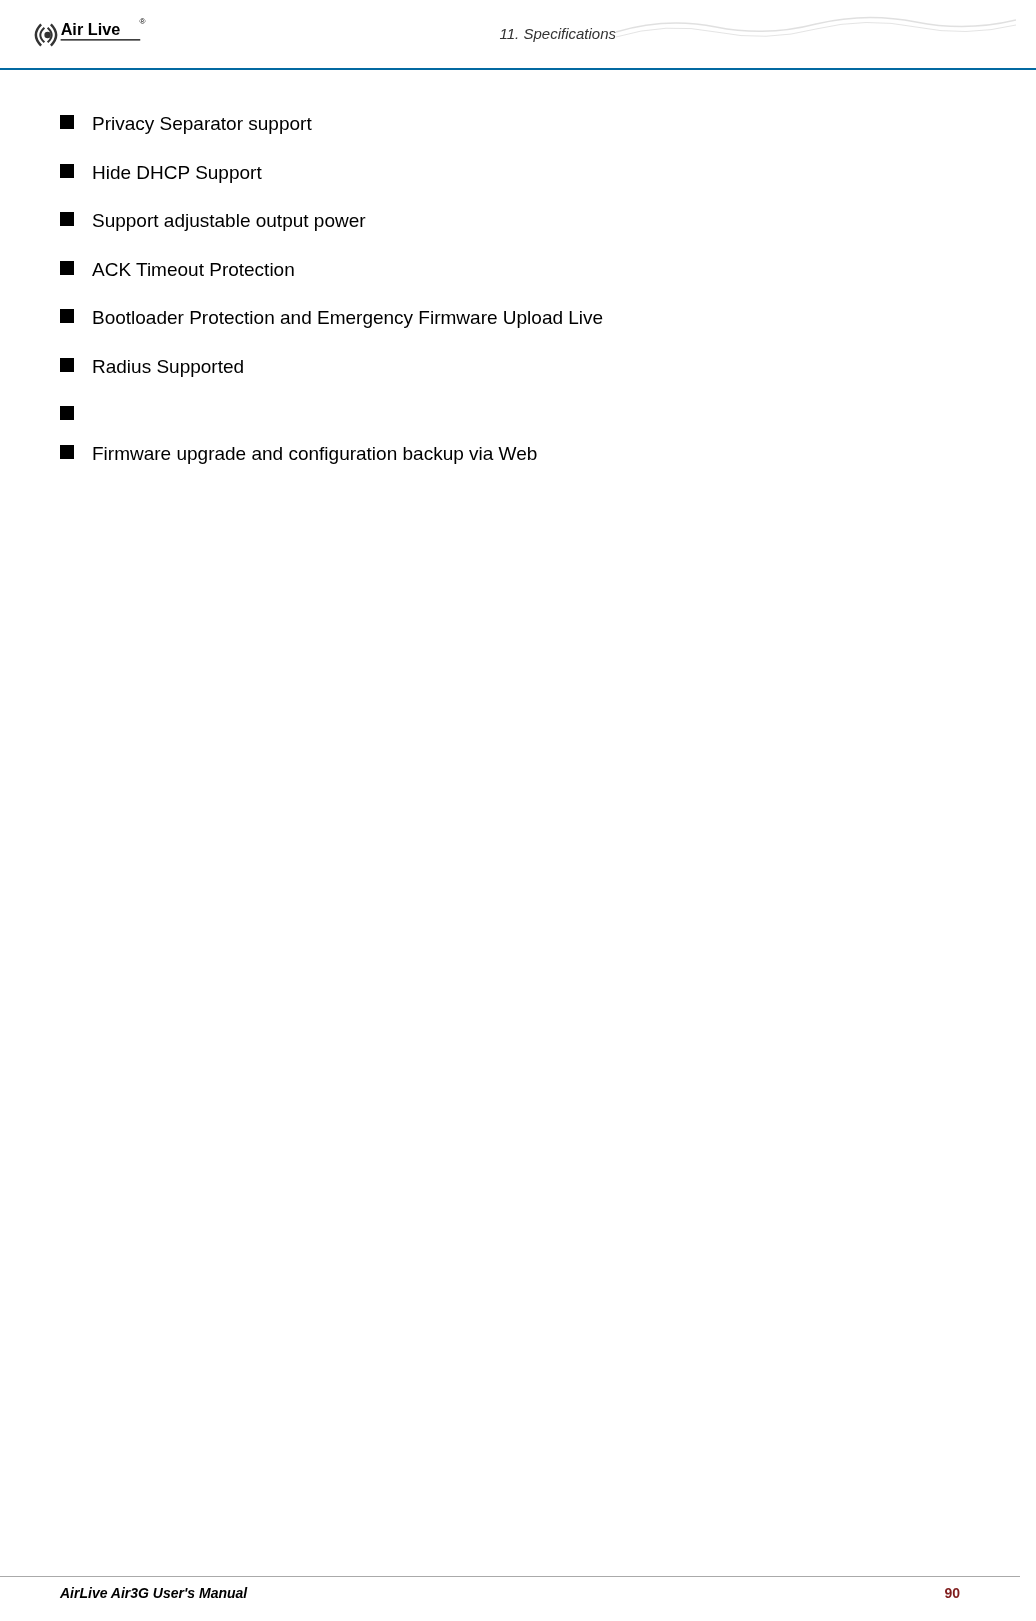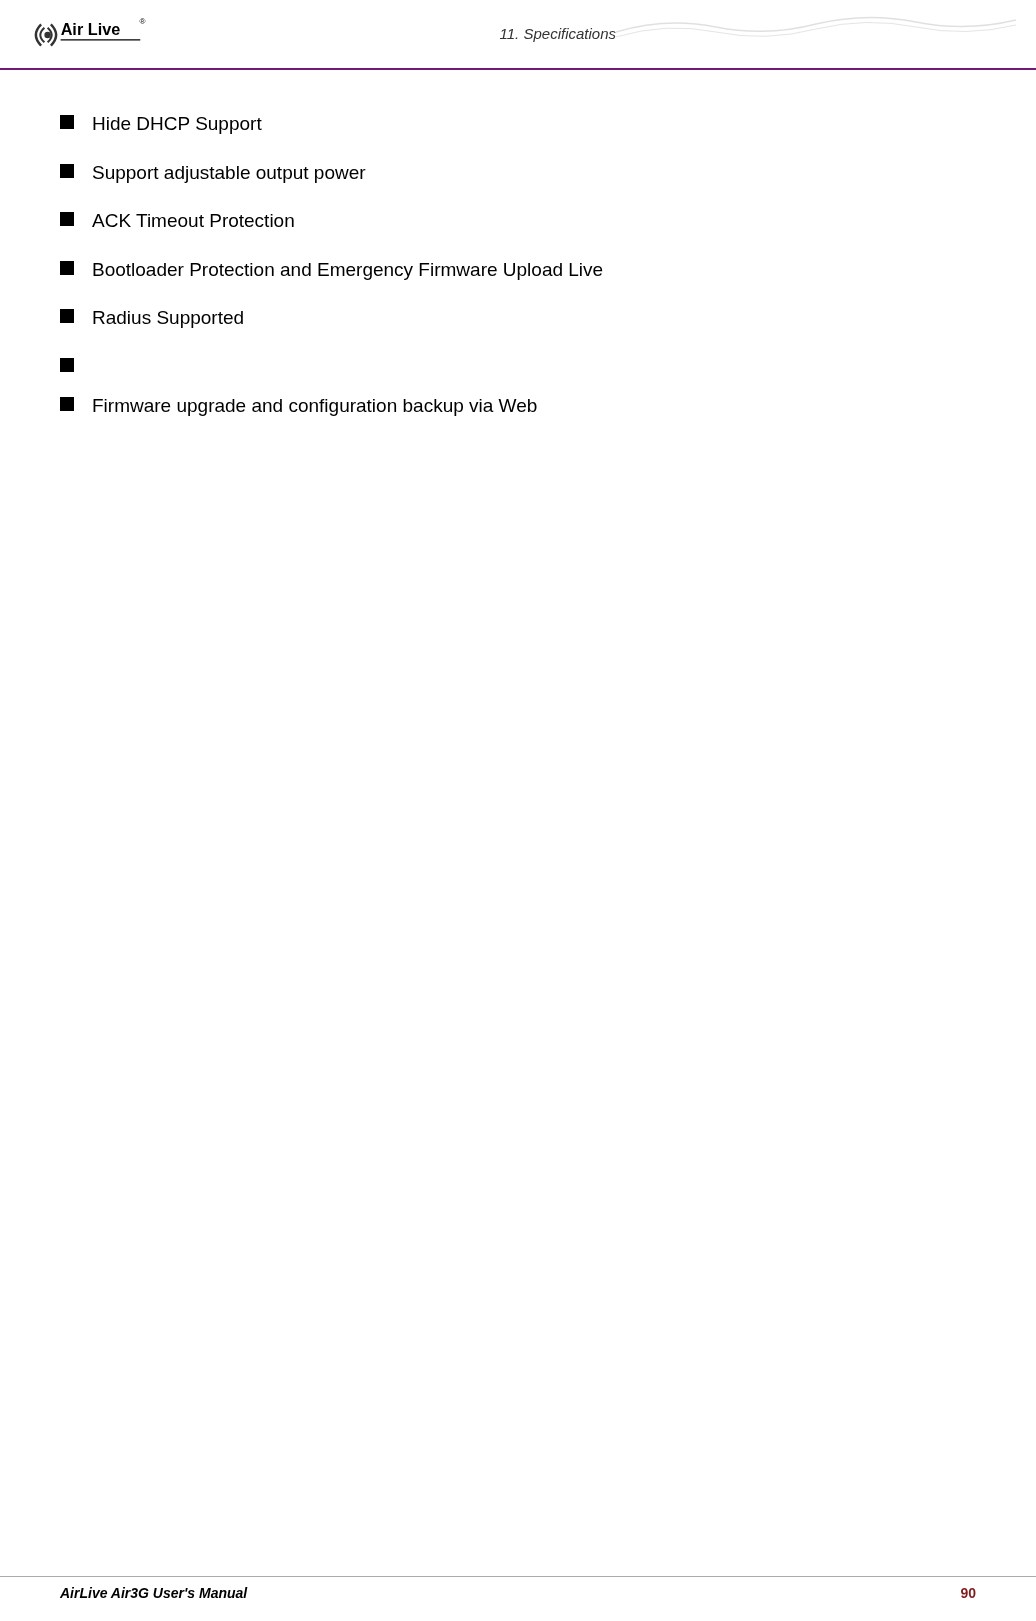--- a/index.html
+++ b/index.html
@@ -16,21 +16,21 @@
       font-size: 18px;
       color: #000000;
       position: relative;
     }
 
     .page-header {
       display: flex;
       justify-content: space-between;
       align-items: flex-start;
       padding: 10px 20px 0 20px;
-      border-bottom: 2px solid #701a75;
+      border-bottom: 2px solid #0369a1;
       padding-bottom: 8px;
       margin-bottom: 0;
     }
 
     .logo-area {
       display: flex;
       align-items: center;
     }
 
     .logo-svg {
@@ -83,21 +83,21 @@
       background: #000000;
       margin-right: 18px;
       margin-top: 5px;
       flex-shrink: 0;
     }
 
     .page-footer {
       position: absolute;
       bottom: 20px;
       left: 0;
-      right: 0;
+      right: 16px;
       display: flex;
       justify-content: space-between;
       align-items: center;
       padding: 0 60px;
       border-top: 1px solid #aaaaaa;
       padding-top: 8px;
     }
 
     .footer-left {
       font-size: 14px;
@@ -146,20 +146,24 @@
       <path d="M 0 20 Q 50 5 100 15 Q 150 25 200 12 Q 250 0 300 10 Q 350 20 400 8" stroke="#cccccc" stroke-width="1.5" fill="none" opacity="0.6"></path>
       <path d="M 0 25 Q 50 10 100 20 Q 150 30 200 17 Q 250 5 300 15 Q 350 25 400 13" stroke="#bbbbbb" stroke-width="1" fill="none" opacity="0.4"></path>
     </svg>
   </div>
 </div>
 
 <div class="content-area">
   <ul class="bullet-list">
     <li>
       <span class="bullet-square"></span>
+      <span>Privacy Separator support</span>
+    </li>
+    <li>
+      <span class="bullet-square"></span>
       <span>Hide DHCP Support</span>
     </li>
     <li>
       <span class="bullet-square"></span>
       <span>Support adjustable output power</span>
     </li>
     <li>
       <span class="bullet-square"></span>
       <span>ACK Timeout Protection</span>
     </li>

